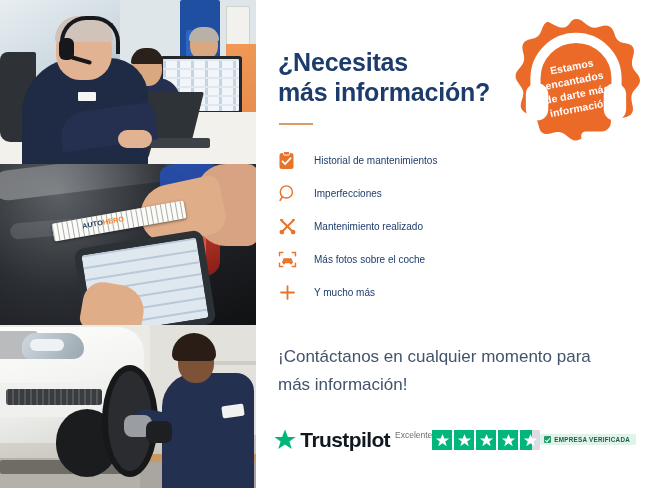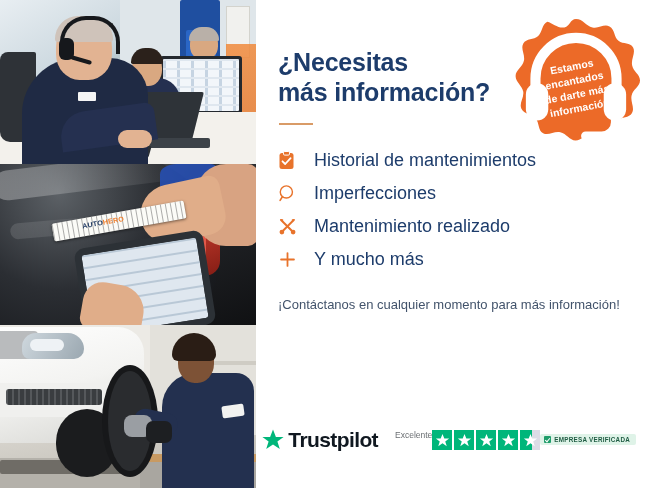--- a/index.html
+++ b/index.html
@@ -114,28 +114,28 @@
   
   .content{flex:1;position:relative;padding:48px 28px 0 22px;box-sizing:border-box;}
 
   .heading{color:#1d3c6b;font-size:25px;line-height:1.18;font-weight:bold;letter-spacing:-.2px;margin:0;}
   .heading span{display:block;}
   .rule{width:34px;height:2px;background:#d99b67;margin:16px 0 0 1px;}
 
   .features{list-style:none;margin:19px 0 0 0;padding:0;}
   .feature{display:flex;align-items:center;height:33px;}
   .f-ico{width:28px;flex:0 0 28px;display:flex;align-items:center;justify-content:flex-start;}
-  .f-lbl{color:#1d3c6b;font-size:18px;margin-left:8px;}
-
-  .contact{margin-top:18px;color:#42536b;font-size:13px;line-height:1.62;}
+  .f-lbl{color:#1d3c6b;font-size:10px;margin-left:8px;}
+
+  .contact{margin-top:34px;color:#42536b;font-size:17px;line-height:1.62;}
   .contact span{display:block;}
 
   
   .tp{position:absolute;right:14px;bottom:36px;display:flex;align-items:center;}
-  .tp-logo{display:flex;align-items:center;margin-right:16px;}
+  .tp-logo{display:flex;align-items:center;margin-right:4px;}
   .tp-name{font-size:21px;color:#101820;font-weight:bold;letter-spacing:-.6px;margin-left:3px;}
   .tp-right{display:flex;flex-direction:row;}
   .tp-excel{font-size:8.5px;color:#6b6f73;margin:0 0 3px 1px;}
   .tp-stars{display:flex;gap:2px;}
   .tp-star{width:20px;height:20px;background:#00b67a;display:flex;align-items:center;justify-content:center;}
   .tp-star.partial{background:linear-gradient(90deg,#00b67a 0%,#00b67a 62%,#dcdce6 62%,#dcdce6 100%);}
   .tp-star svg{width:15px;height:15px;display:block;}
   .tp-verif{margin-top:4px;display:inline-flex;align-items:center;align-self:flex-start;
     background:#dff3e8;border-radius:2px;padding:2px 6px 2px 4px;}
   .tp-verif-txt{font-size:6.3px;font-weight:bold;color:#1f5c43;letter-spacing:.25px;}
@@ -283,20 +283,37 @@
             </g>
             <path d="M2 2.4 L5.4 2.4 L5.4 5.6 Z" fill="#e8732b"></path>
             <path d="M18 2.4 L14.6 2.4 L14.6 5.6 Z" fill="#e8732b"></path>
             <circle cx="15.9" cy="15.9" r="2.5" fill="#e8732b"></circle>
             <circle cx="4.1" cy="15.9" r="2.5" fill="#e8732b"></circle>
           </svg>
         </span>
         <span class="f-lbl">Mantenimiento realizado</span>
       </li>
 
+      <li class="feature">
+        <span class="f-ico">
+          <svg width="19" height="19" viewBox="0 0 20 20">
+            <g stroke="#e8732b" stroke-width="1.5" fill="none" stroke-linecap="round">
+              <path d="M1.6 6 L1.6 2.6 L5 2.6"></path>
+              <path d="M15 2.6 L18.4 2.6 L18.4 6"></path>
+              <path d="M18.4 14 L18.4 17.4 L15 17.4"></path>
+              <path d="M5 17.4 L1.6 17.4 L1.6 14"></path>
+            </g>
+            <path d="M4.6 12.4 L5.9 8.6 L14.1 8.6 L15.4 12.4 Z" fill="#e8732b"></path>
+            <rect x="4.2" y="11.8" width="11.6" height="2.2" rx="1" fill="#e8732b"></rect>
+            <circle cx="6.3" cy="14.2" r="1.1" fill="#e8732b"></circle>
+            <circle cx="13.7" cy="14.2" r="1.1" fill="#e8732b"></circle>
+          </svg>
+        </span>
+        <span class="f-lbl">Más fotos sobre el coche</span>
+      </li>
 
       <li class="feature">
         <span class="f-ico">
           <svg width="19" height="19" viewBox="0 0 20 20">
             <g stroke="#e8732b" stroke-width="1.9" stroke-linecap="round">
               <path d="M10 3.2 L10 16.8"></path>
               <path d="M3.2 10 L16.8 10"></path>
             </g>
           </svg>
         </span>

